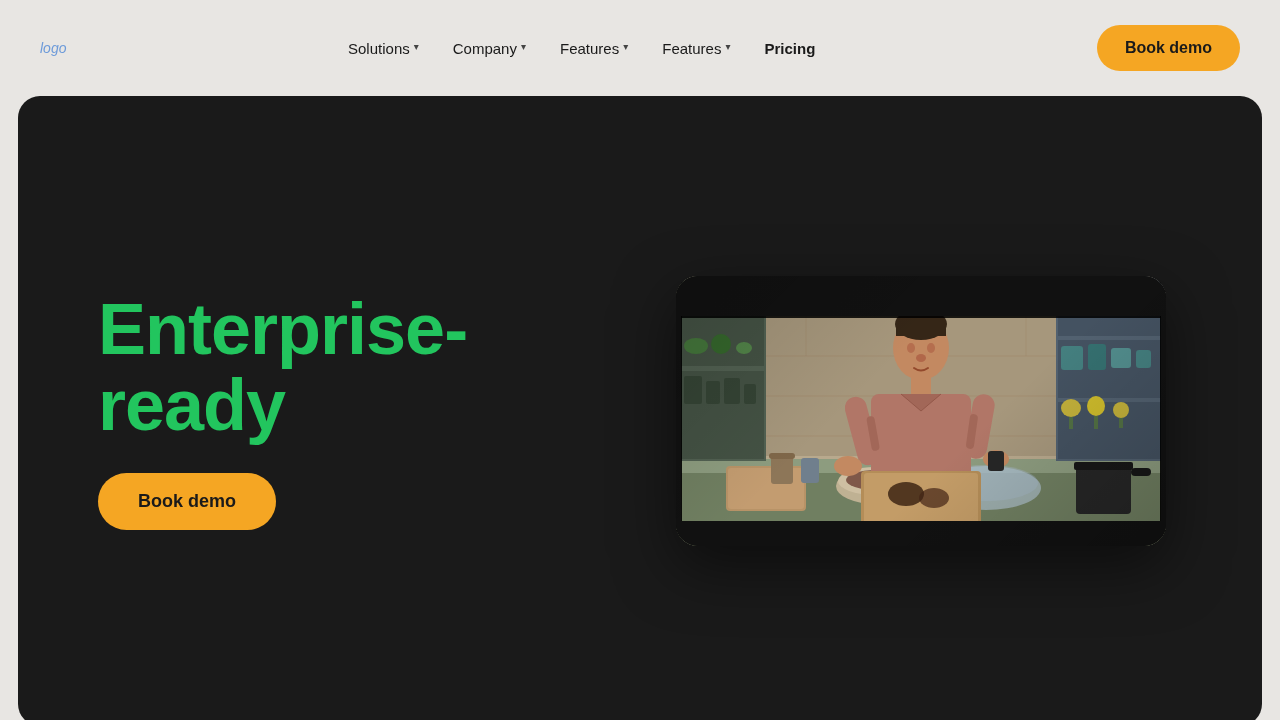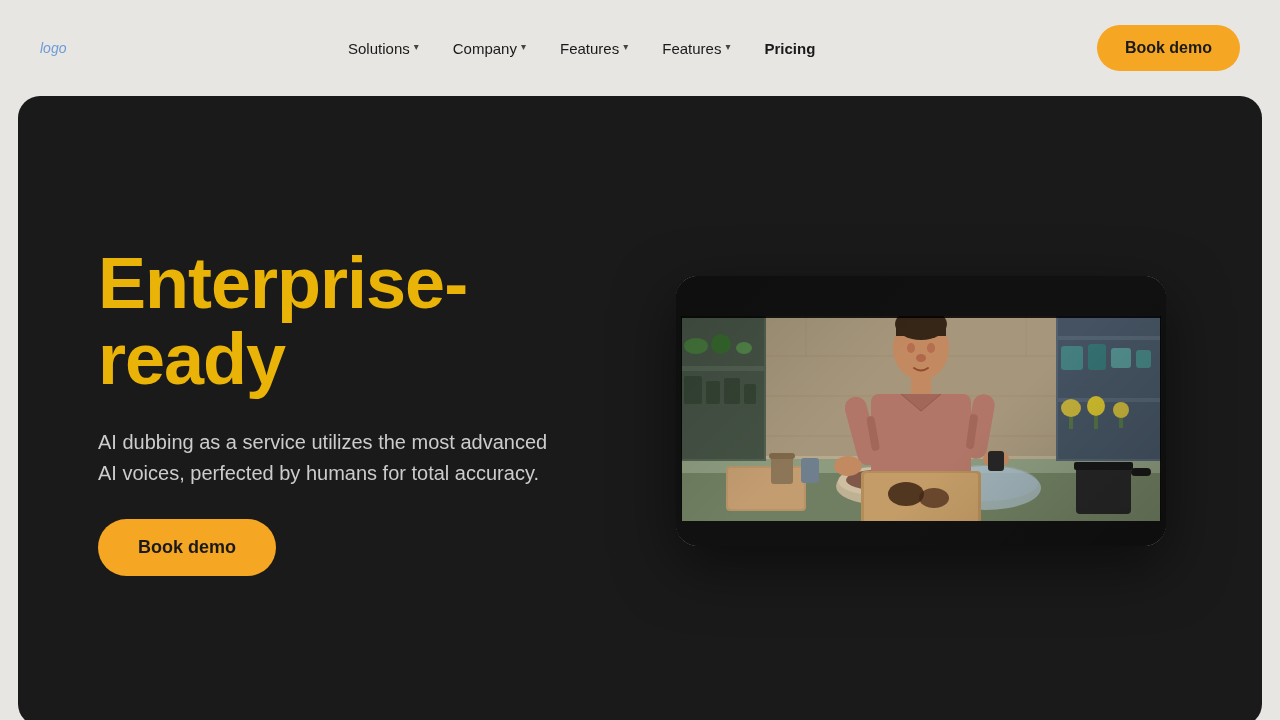--- a/index.html
+++ b/index.html
@@ -88,21 +88,21 @@
       flex: 1;
       display: flex;
       flex-direction: column;
       gap: 30px;
       max-width: 560px;
     }
 
     .hero-title {
       font-size: 72px;
       font-weight: 800;
-      color: #eab308;
+      color: #22c55e;
       line-height: 1.05;
       letter-spacing: -1px;
     }
 
     .hero-subtitle {
       font-size: 20px;
       color: #cccccc;
       line-height: 1.55;
       font-weight: 400;
       max-width: 460px;
@@ -218,21 +218,20 @@
   </div>
 
   <button class="book-demo-btn">Book demo</button>
 </nav>
 
 <section class="hero">
   <div class="hero-left">
     <h1 class="hero-title">
       <span>Enterprise-ready</span><br>
     </h1>
-    <p class="hero-subtitle">AI dubbing as a service utilizes the most advanced AI voices, perfected by humans for total accuracy.</p>
     <button class="hero-cta">Book demo</button>
   </div>
 
   <div class="hero-right">
     <div class="video-frame">
       <div class="video-black-bar-top"></div>
       <div class="video-black-bar-bottom"></div>
       <div class="video-black-bar-left"></div>
       <div class="video-black-bar-right"></div>
       

